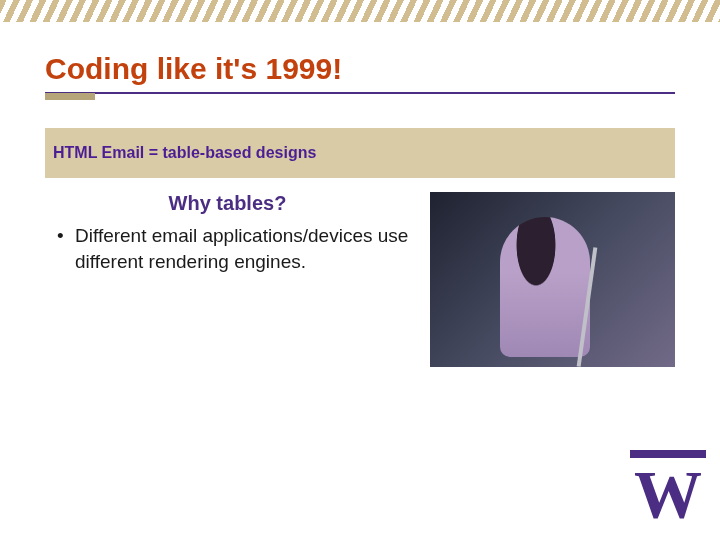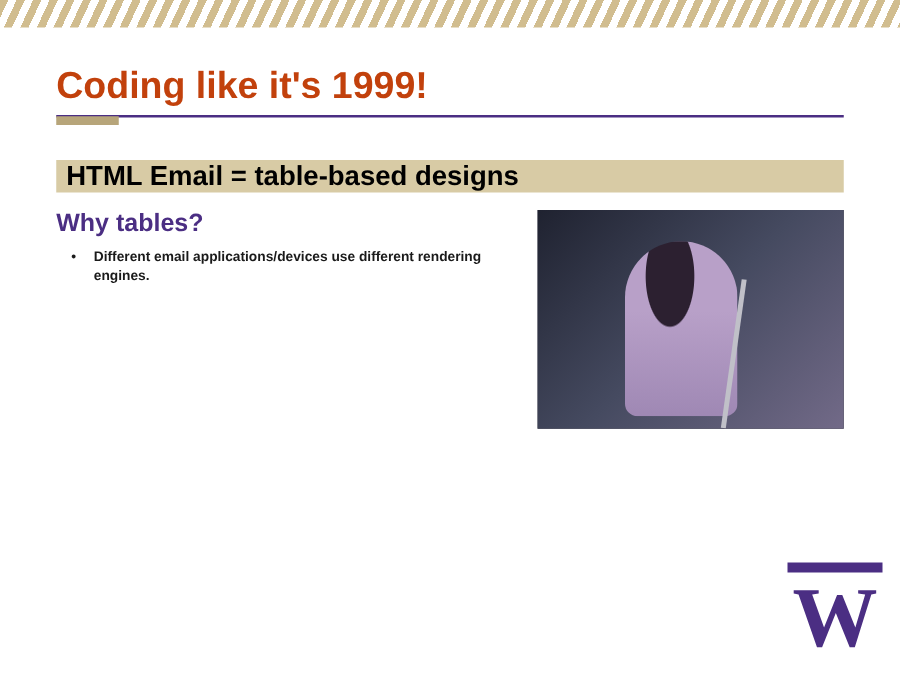--- a/index.html
+++ b/index.html
@@ -33,51 +33,51 @@
   }
   .accent-bar {
     width: 50px;
     height: 7px;
     background: #b7a57a;
     margin-top: -1px;
   }
   .subtitle-bar {
     margin: 18px 45px 0 45px;
     background: #d8cba5;
-    color: #000000;
-    font-size: 22px;
+    color: #4c1d95;
+    font-size: 16px;
     font-weight: bold;
-    padding: 0 8px;
+    padding: 16px 8px;
   }
   .content {
     display: flex;
     padding: 14px 45px 0 45px;
     gap: 20px;
   }
   .text-col {
     flex: 1;
     color: #000;
   }
   .question {
     font-size: 20px;
     font-weight: bold;
     color: #4b2e83;
     margin-bottom: 8px;
+    text-align: center;
   }
   ul.bullets {
     list-style: none;
     padding-left: 30px;
   }
   ul.bullets li {
     position: relative;
-    font-size: 11px;
+    font-size: 19px;
     line-height: 1.35;
     margin-bottom: 6px;
     color: #1a1a1a;
-    font-weight: bold;
   }
   ul.bullets li::before {
     content: "•";
     position: absolute;
     left: -18px;
     color: #1a1a1a;
   }
   .image-col {
     width: 245px;
     height: 175px;

